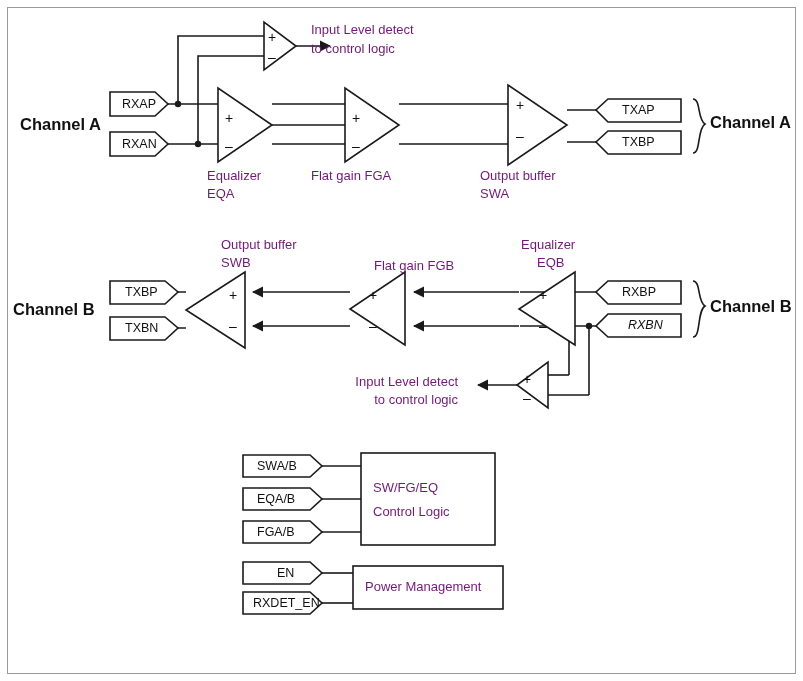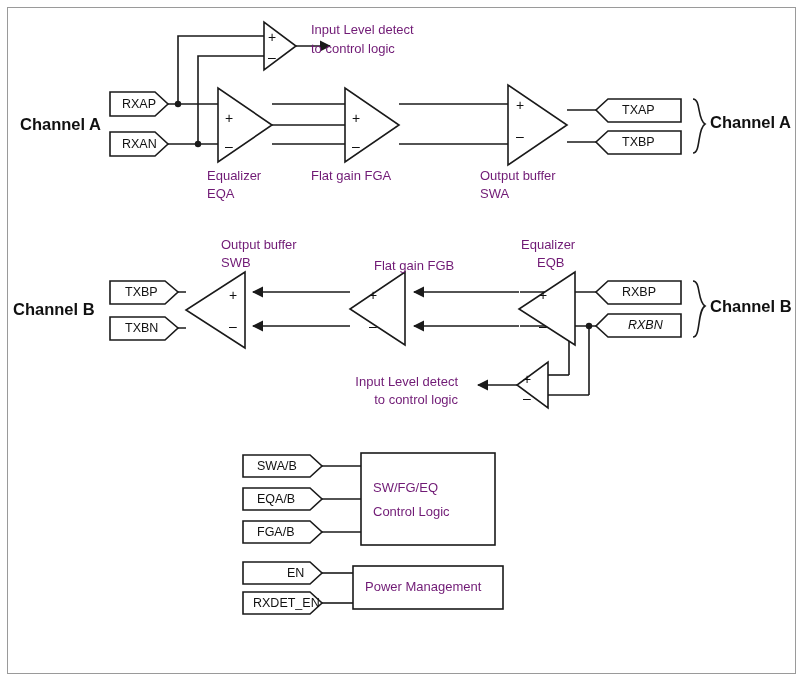--- a/index.html
+++ b/index.html
@@ -221,21 +221,21 @@
   <div class="lbl lbl-pin center" style="left:610px; top:135px; width:68px;">TXBP</div>
 
   <div class="lbl lbl-pin center" style="left:113px; top:285px; width:55px;">TXBP</div>
   <div class="lbl lbl-pin center" style="left:113px; top:321px; width:55px;">TXBN</div>
   <div class="lbl lbl-pin center" style="left:610px; top:285px; width:68px;">RXBP</div>
   <div class="lbl lbl-pin center" style="left:616px; top:318px; width:68px;font-style:italic;">RXBN</div>
 
   <div class="lbl lbl-pin center" style="left:245px; top:459px; width:65px;">SWA/B</div>
   <div class="lbl lbl-pin center" style="left:245px; top:492px; width:65px;">EQA/B</div>
   <div class="lbl lbl-pin center" style="left:245px; top:525px; width:65px;">FGA/B</div>
-  <div class="lbl lbl-pin center" style="left:258px; top:566px; width:65px;padding-left:17px;">EN</div>
+  <div class="lbl lbl-pin center" style="left:248px; top:566px; width:65px;padding-left:17px;">EN</div>
   <div class="lbl lbl-pin center" style="left:241px; top:596px; width:74px;">RXDET_EN</div>
 
   <div class="lbl lbl-mid" style="left:207px; top:168px;">Equalizer</div>
   <div class="lbl lbl-mid" style="left:207px; top:186px;">EQA</div>
   <div class="lbl lbl-mid" style="left:311px; top:168px;">Flat gain FGA</div>
   <div class="lbl lbl-mid" style="left:480px; top:168px;">Output buffer</div>
   <div class="lbl lbl-mid" style="left:480px; top:186px;">SWA</div>
 
   <div class="lbl lbl-mid" style="left:221px; top:237px;">Output buffer</div>
   <div class="lbl lbl-mid" style="left:221px; top:255px;">SWB</div>

